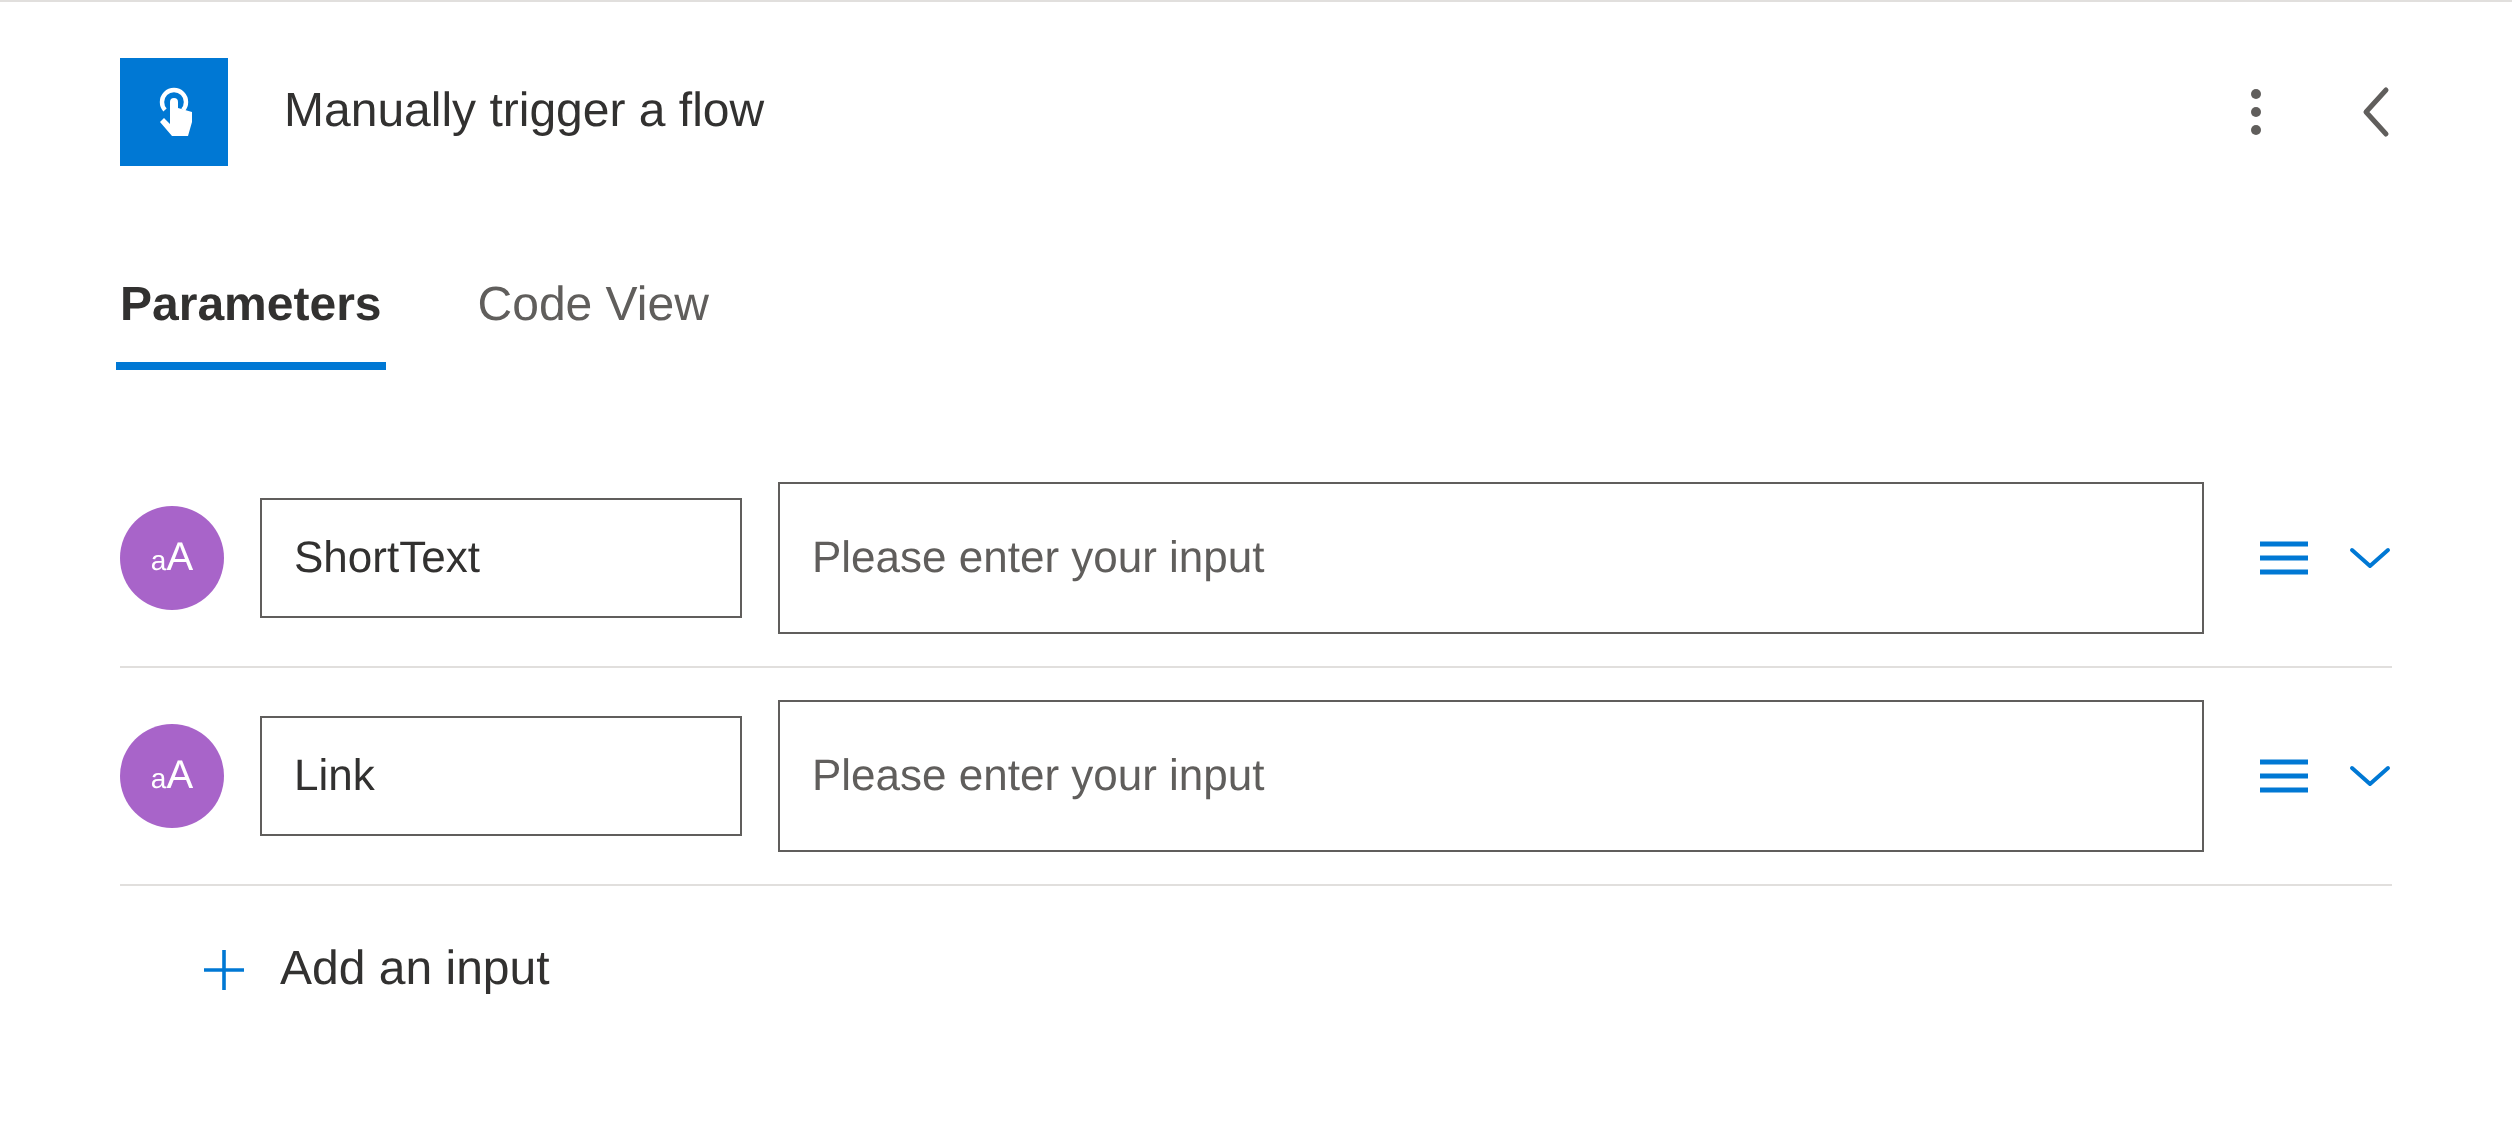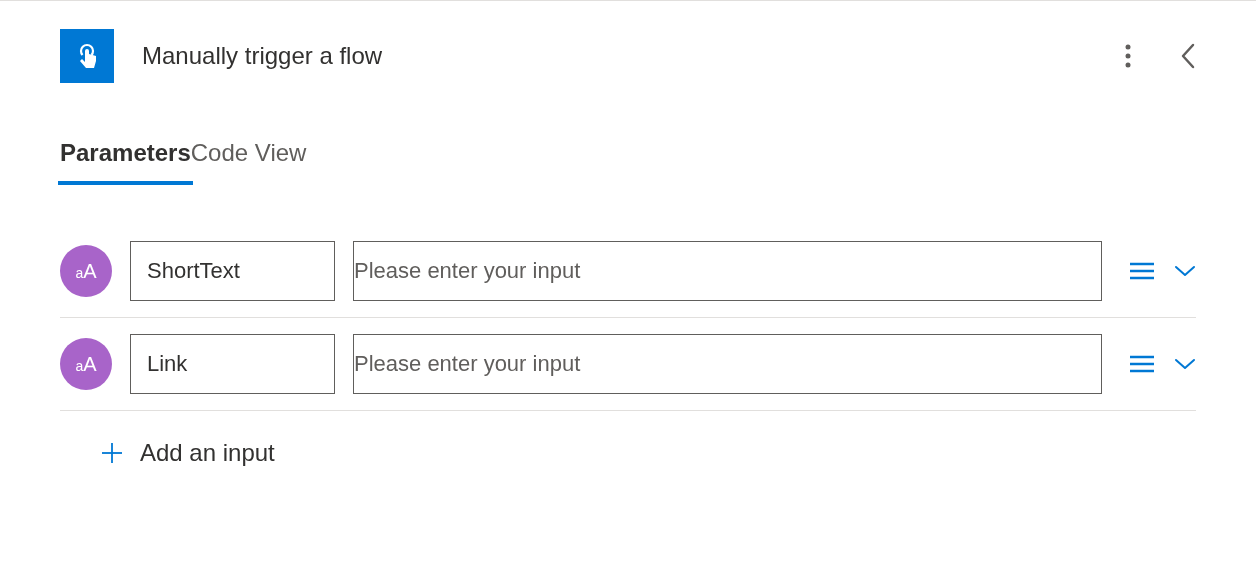--- a/index.html
+++ b/index.html
@@ -44,20 +44,21 @@
     .icon-button {
       cursor: pointer;
       display: flex;
       align-items: center;
       justify-content: center;
       width: 32px;
       height: 32px;
     }
     .tabs {
       display: flex;
+      gap: 48px;
       padding: 0 60px;
       margin-top: 28px;
     }
     .tab {
       font-size: 24px;
       color: #605e5c;
       padding-bottom: 18px;
       cursor: pointer;
       position: relative;
     }
@@ -92,34 +93,34 @@
       background: #a864c9;
       display: flex;
       align-items: center;
       justify-content: center;
       flex-shrink: 0;
       color: #ffffff;
       font-size: 13px;
       font-weight: 400;
     }
     .param-name {
-      width: 205px;
+      width: 241px;
       height: 60px;
       border: 1px solid #605e5c;
       padding: 0 16px;
       font-size: 22px;
       font-family: inherit;
       color: #323130;
       background: #ffffff;
     }
     .param-value {
       flex: 1;
-      height: 60px;
+      height: 76px;
       border: 1px solid #605e5c;
-      padding: 0 0;
+      padding: 0 16px;
       font-size: 22px;
       font-family: inherit;
       color: #323130;
       background: #ffffff;
     }
     .param-value::placeholder {
       color: #605e5c;
     }
     .param-actions {
       display: flex;

